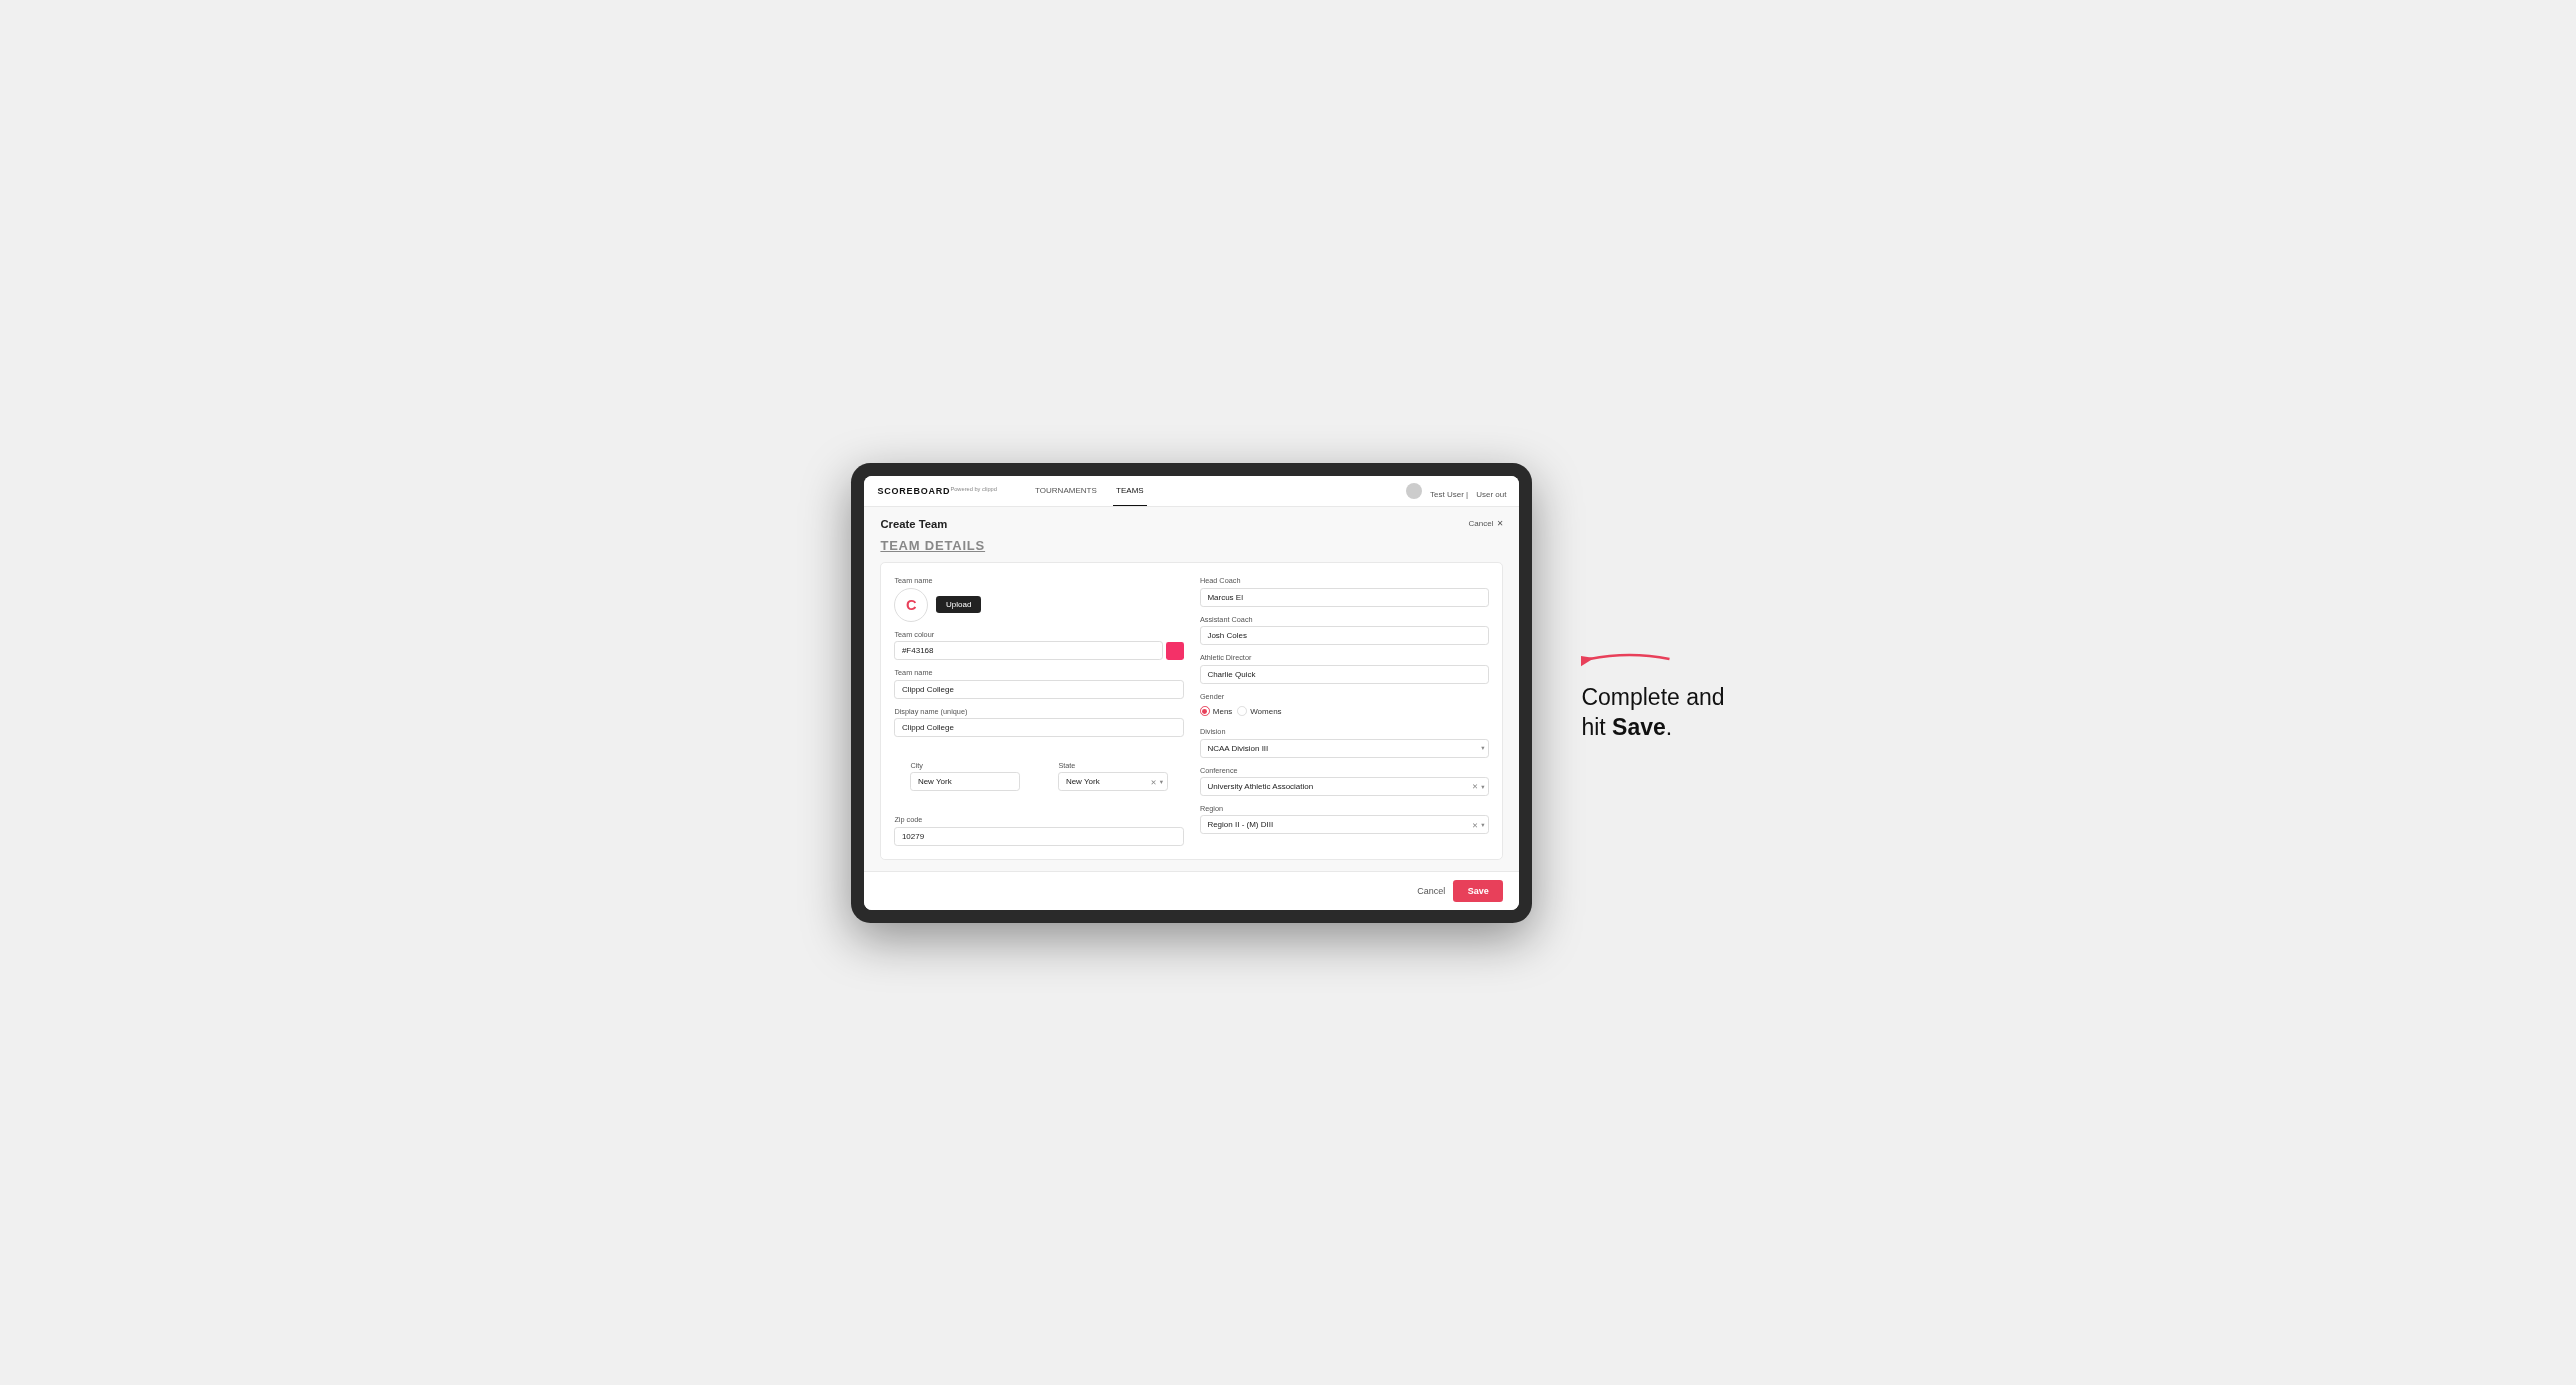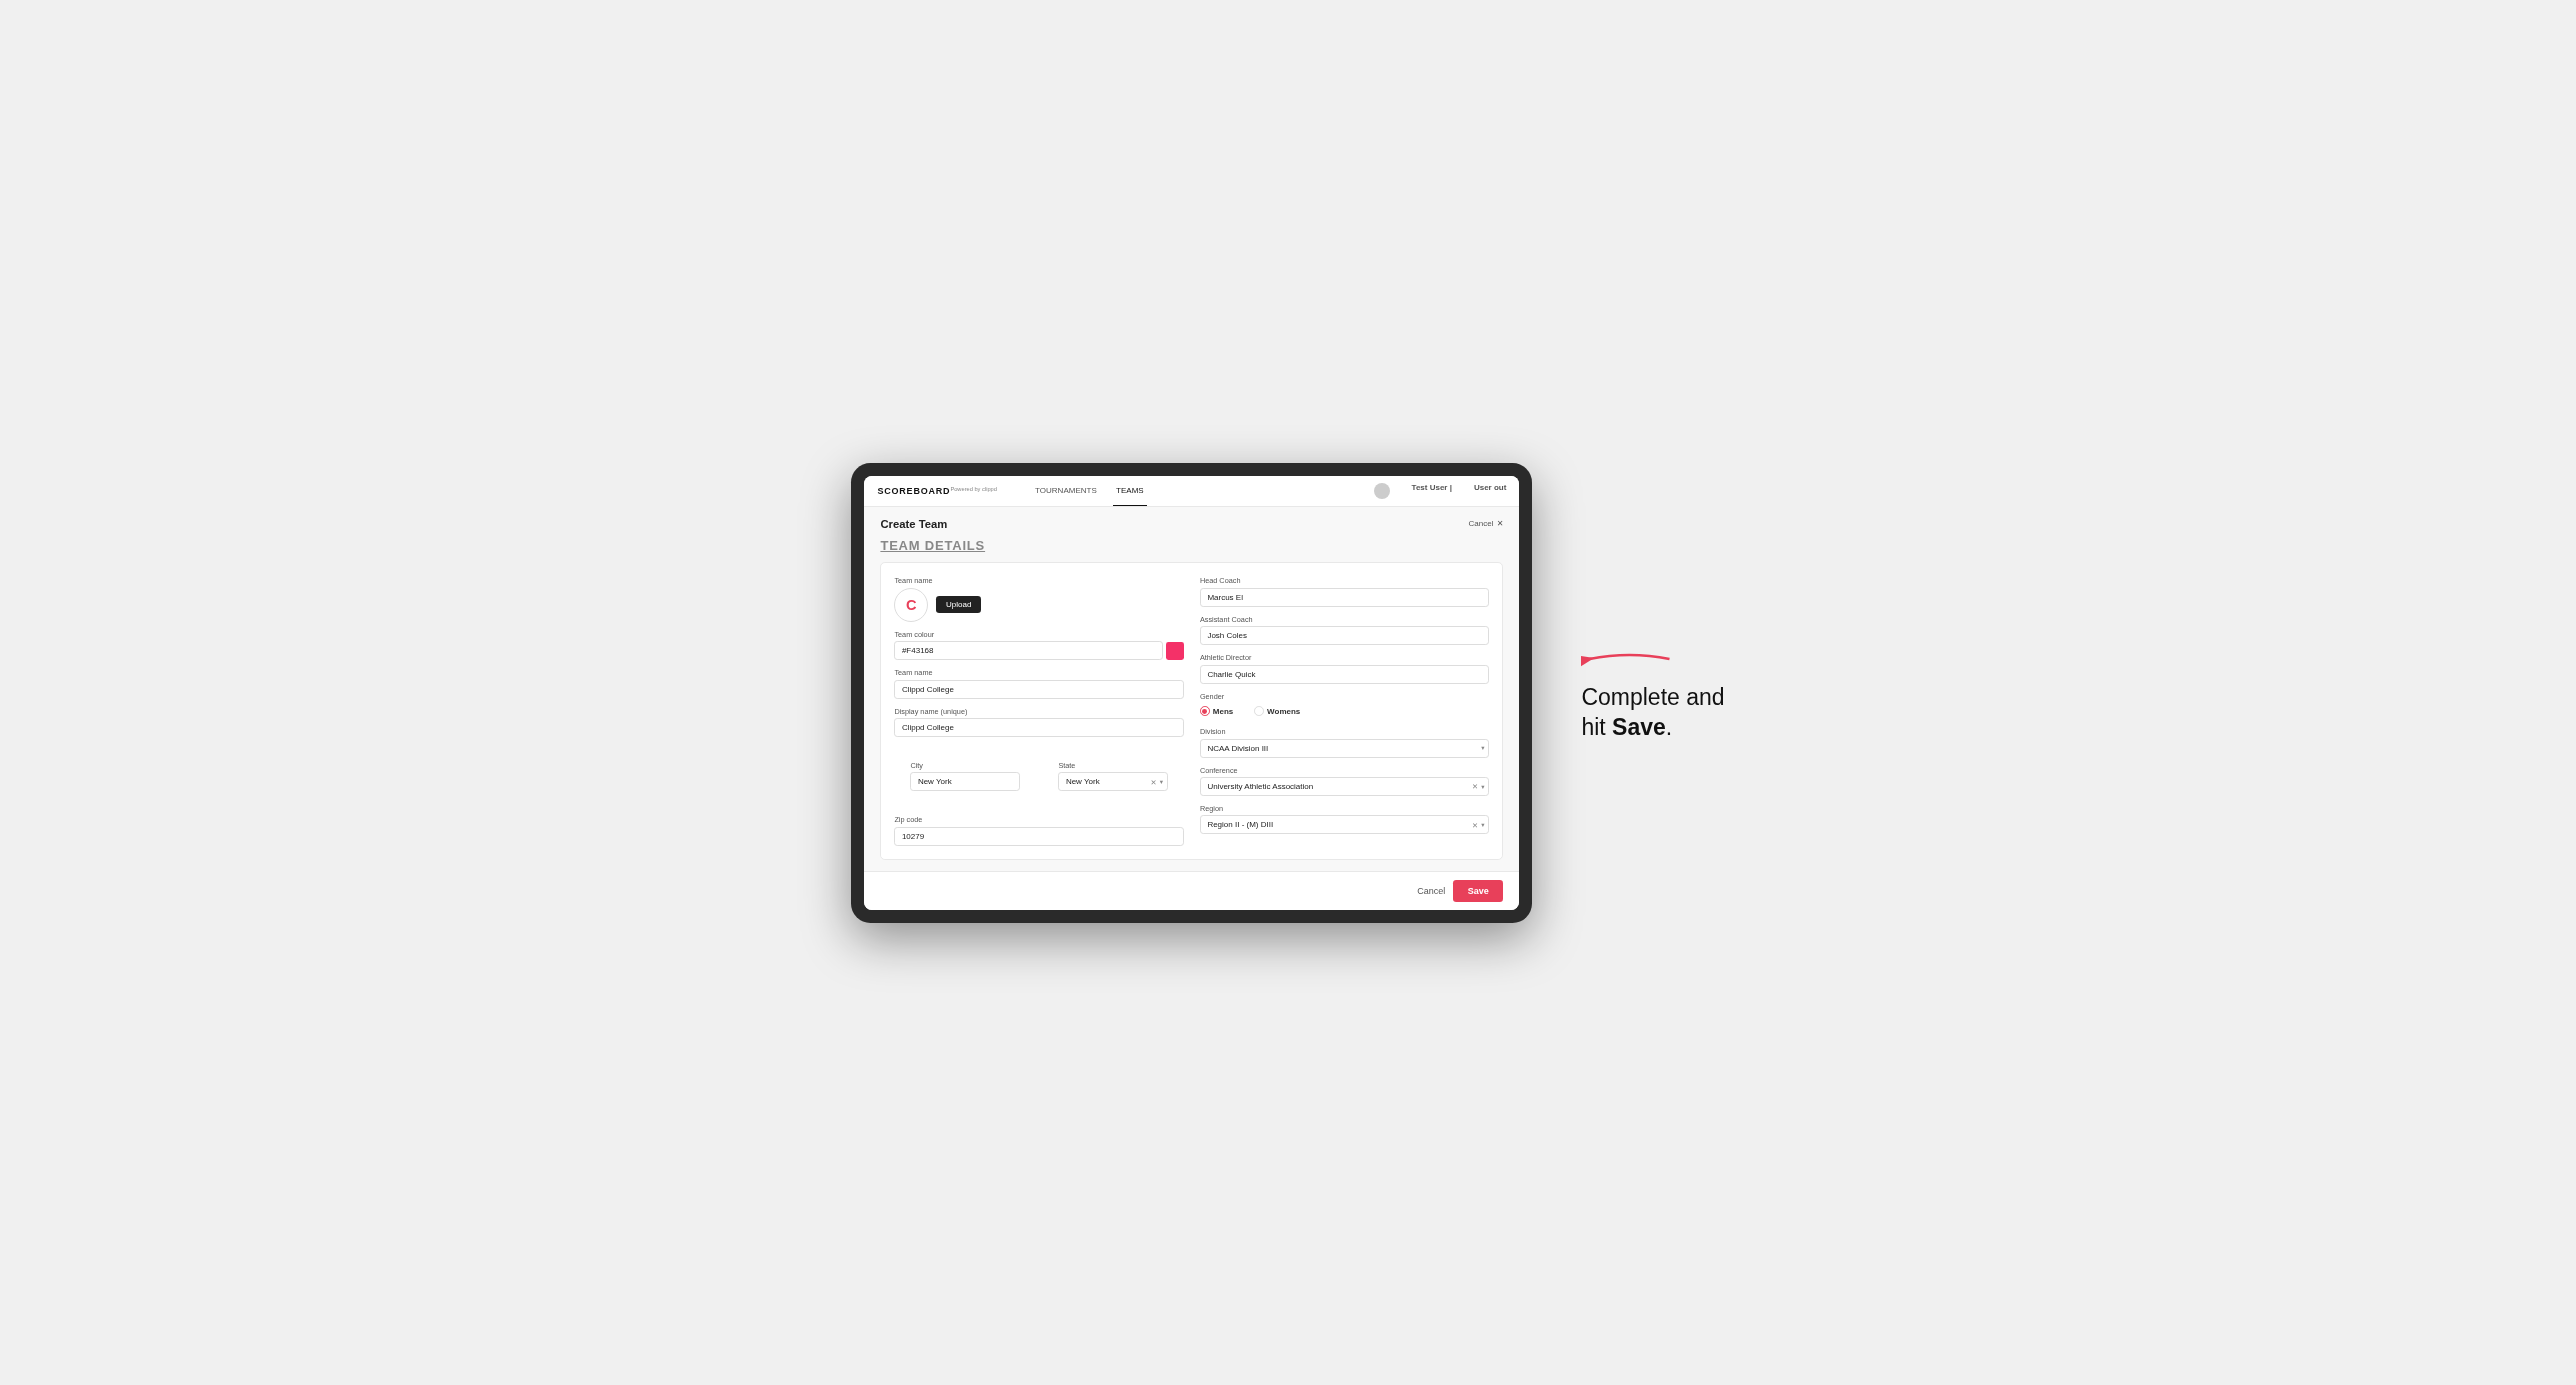--- a/index.html
+++ b/index.html
@@ -100,23 +100,22 @@
     }
 
     .nav-link.active {
       border-bottom: 1.6px solid #111;
       color: #111;
       font-weight: 400;
     }
 
     .nav-right {
       display: flex;
-      align-items: flex-start;
-      gap: 22px;
-      font-weight: bold;
+      align-items: flex-end;
+      gap: 8px;
     }
 
     .user-avatar {
       width: 16px;
       height: 16px;
       background: #ccc;
       border-radius: 50%;
     }
 
     .user-label {
@@ -262,23 +261,22 @@
       grid-template-columns: 1fr 1fr;
       gap: 6.5px;
     }
 
     .city-state-row .field-group { margin: 16px; }
 
     
     .radio-group {
       display: flex;
       align-items: center;
-      gap: 21px;
+      gap: 5px;
       padding: 3.2px 0;
-      font-weight: bold;
     }
 
     .radio-option {
       display: flex;
       align-items: center;
       gap: 3.2px;
       font-size: 8px;
       color: #333;
       cursor: pointer;
     }

